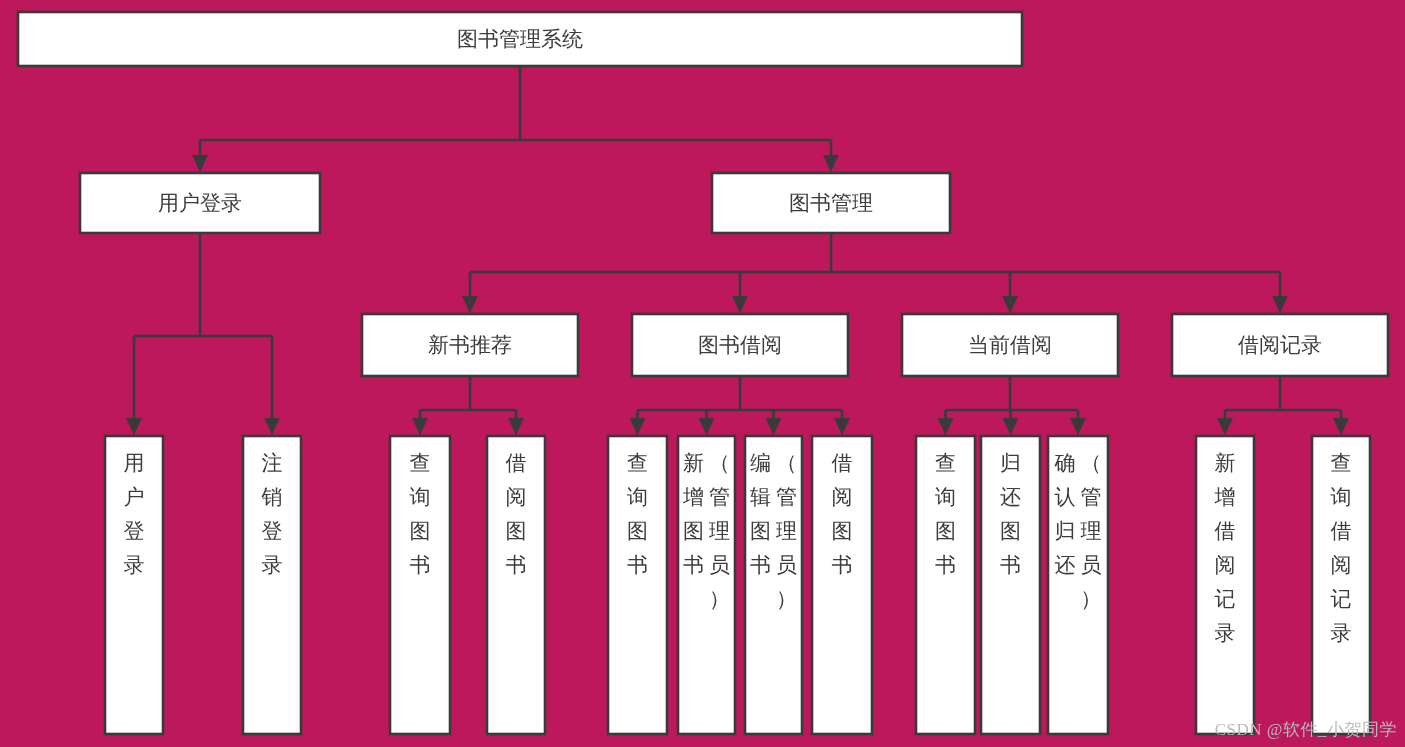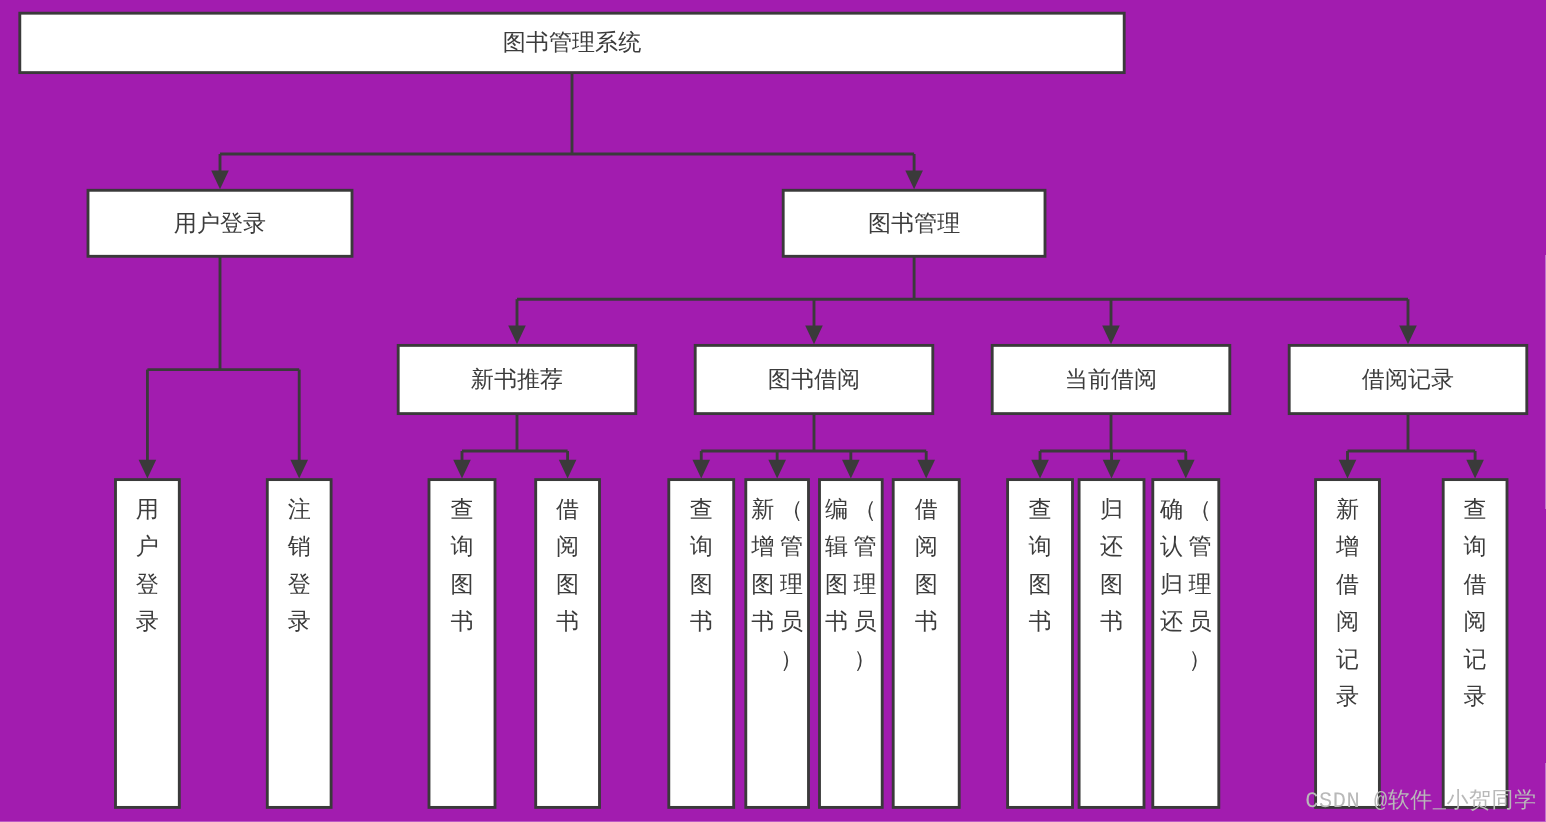--- a/index.html
+++ b/index.html
@@ -11,21 +11,21 @@
   body {
     width: 1405px;
     height: 747px;
     font-family: "Liberation Sans", "DejaVu Sans", sans-serif;
     overflow: hidden;
   }
   #diagram-root {
     position: relative;
     width: 1405px;
     height: 747px;
-    background: #a21caf;
+    background: #be185d;
   }
   svg.diagram-canvas {
     position: absolute;
     left: 0;
     top: 0;
     width: 1405px;
     height: 747px;
     display: block;
   }
   .node-box {
@@ -55,22 +55,22 @@
     font-family: "Liberation Sans", "DejaVu Sans", sans-serif;
     font-size: 21px;
     fill: #3c3c3c;
     text-anchor: middle;
     dominant-baseline: middle;
   }
   .watermark-text {
     position: absolute;
     right: 8px;
     bottom: 6px;
-    font-family: Liberation Mono, monospace;
-    font-size: 20px;
+    font-family: Liberation Serif, serif;
+    font-size: 17px;
     color: #b9b9b9;
     letter-spacing: 0.5px;
     user-select: none;
     white-space: nowrap;
   }
 </style>
 </head>
 <body>
 
 <div id="diagram-root">

